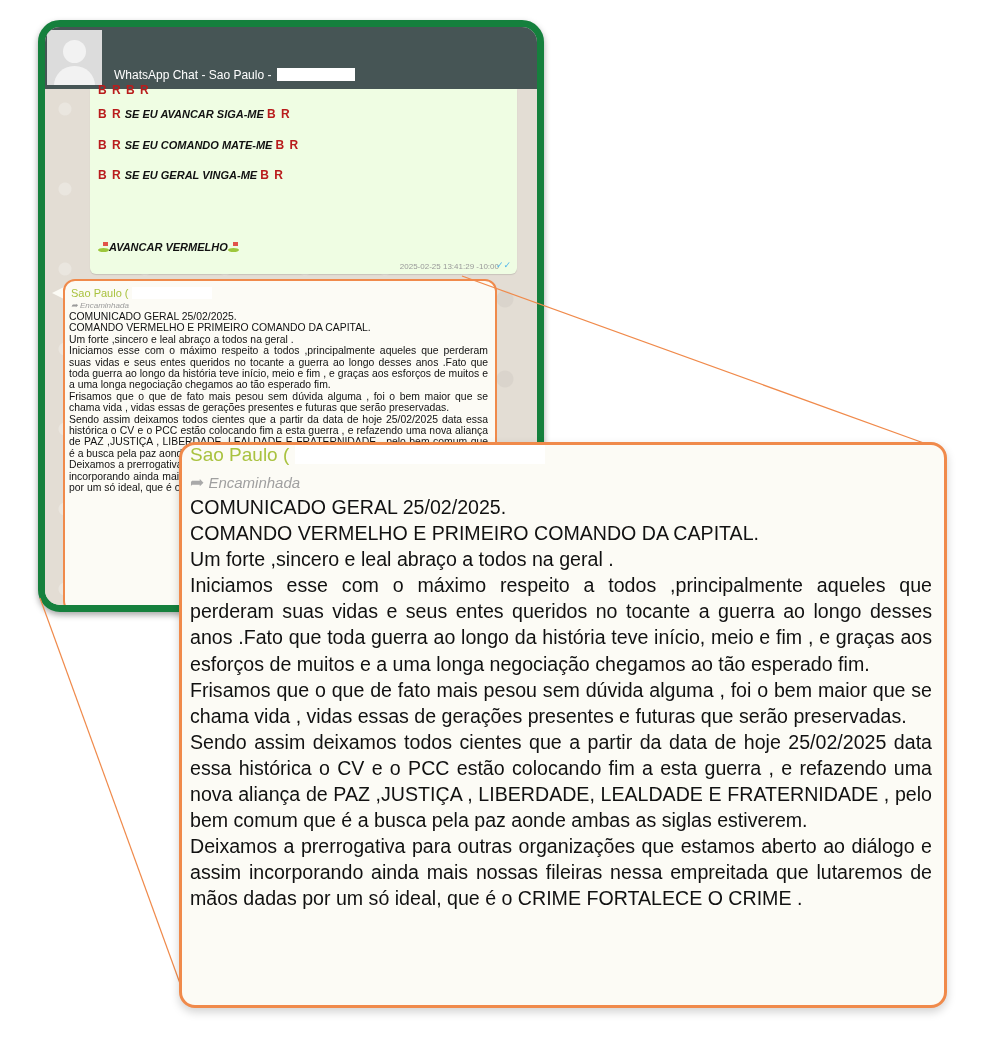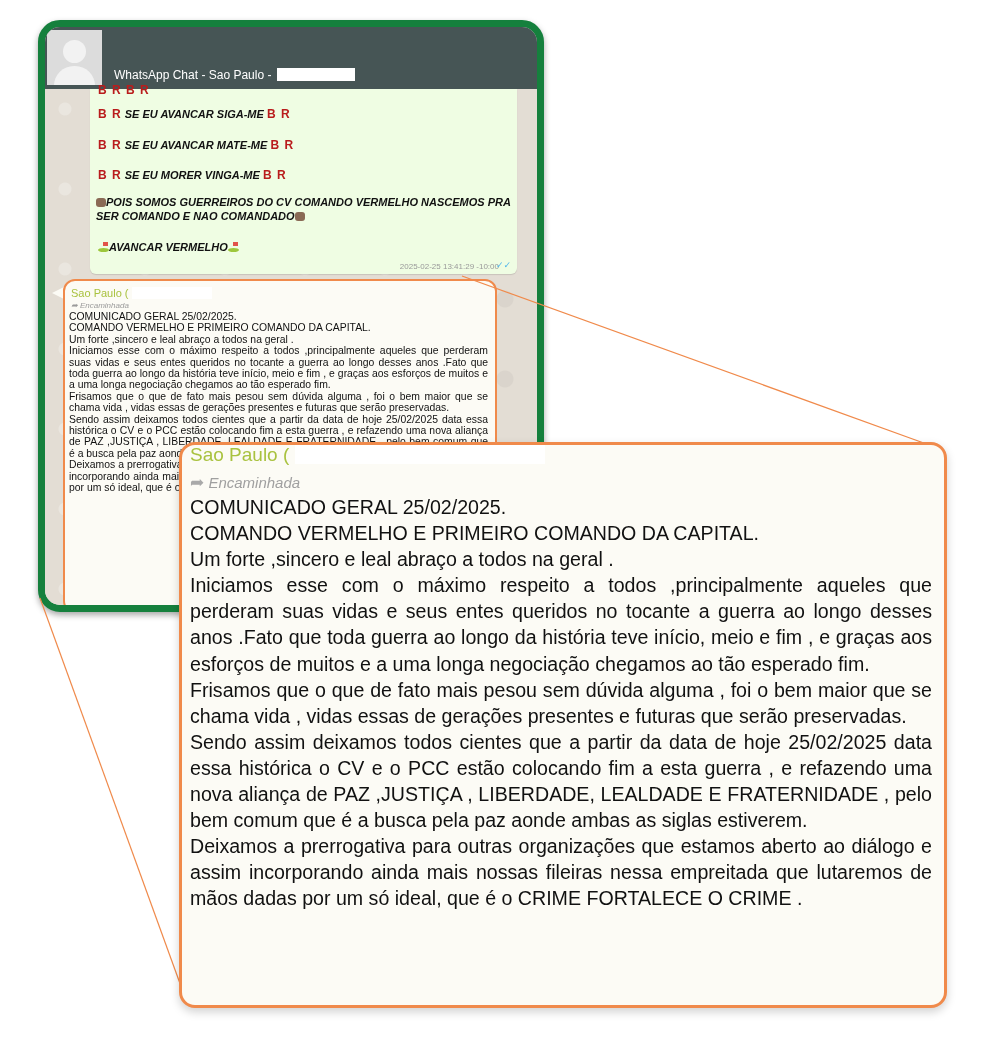--- a/index.html
+++ b/index.html
@@ -69,30 +69,27 @@
 
   <div class="out-bubble">
     <div class="out-cut br">B R B R</div>
     <div class="out-line" style="top:18px;">
       <span class="br">B R</span>
       <span>SE EU AVANCAR SIGA-ME</span>
       <span class="br">B R</span>
     </div>
     <div class="out-line" style="top:49px;">
       <span class="br">B R</span>
-      <span>SE EU AVANCAR MATE-ME</span>
+      <span>SE EU COMANDO MATE-ME</span>
       <span class="br">B R</span>
     </div>
     <div class="out-line" style="top:79px;">
       <span class="br">B R</span>
-      <span>SE EU MORER VINGA-ME</span>
+      <span>SE EU GERAL VINGA-ME</span>
       <span class="br">B R</span>
-    </div>
-    <div class="out-para">
-      <span class="emoji-fist"></span><span>POIS SOMOS GUERREIROS DO CV COMANDO VERMELHO NASCEMOS PRA SER COMANDO E NAO COMANDADO</span><span class="emoji-fist"></span>
     </div>
     <div class="out-line cv">
       <span class="emoji-flag"></span><span>AVANCAR VERMELHO</span><span class="emoji-flag"></span>
     </div>
     <div class="timestamp">2025-02-25 13:41:29 -10:00</div>
     <div class="ticks">✓✓</div>
   </div>
 
   <div class="in-tail"></div>
   <div class="in-bubble">

